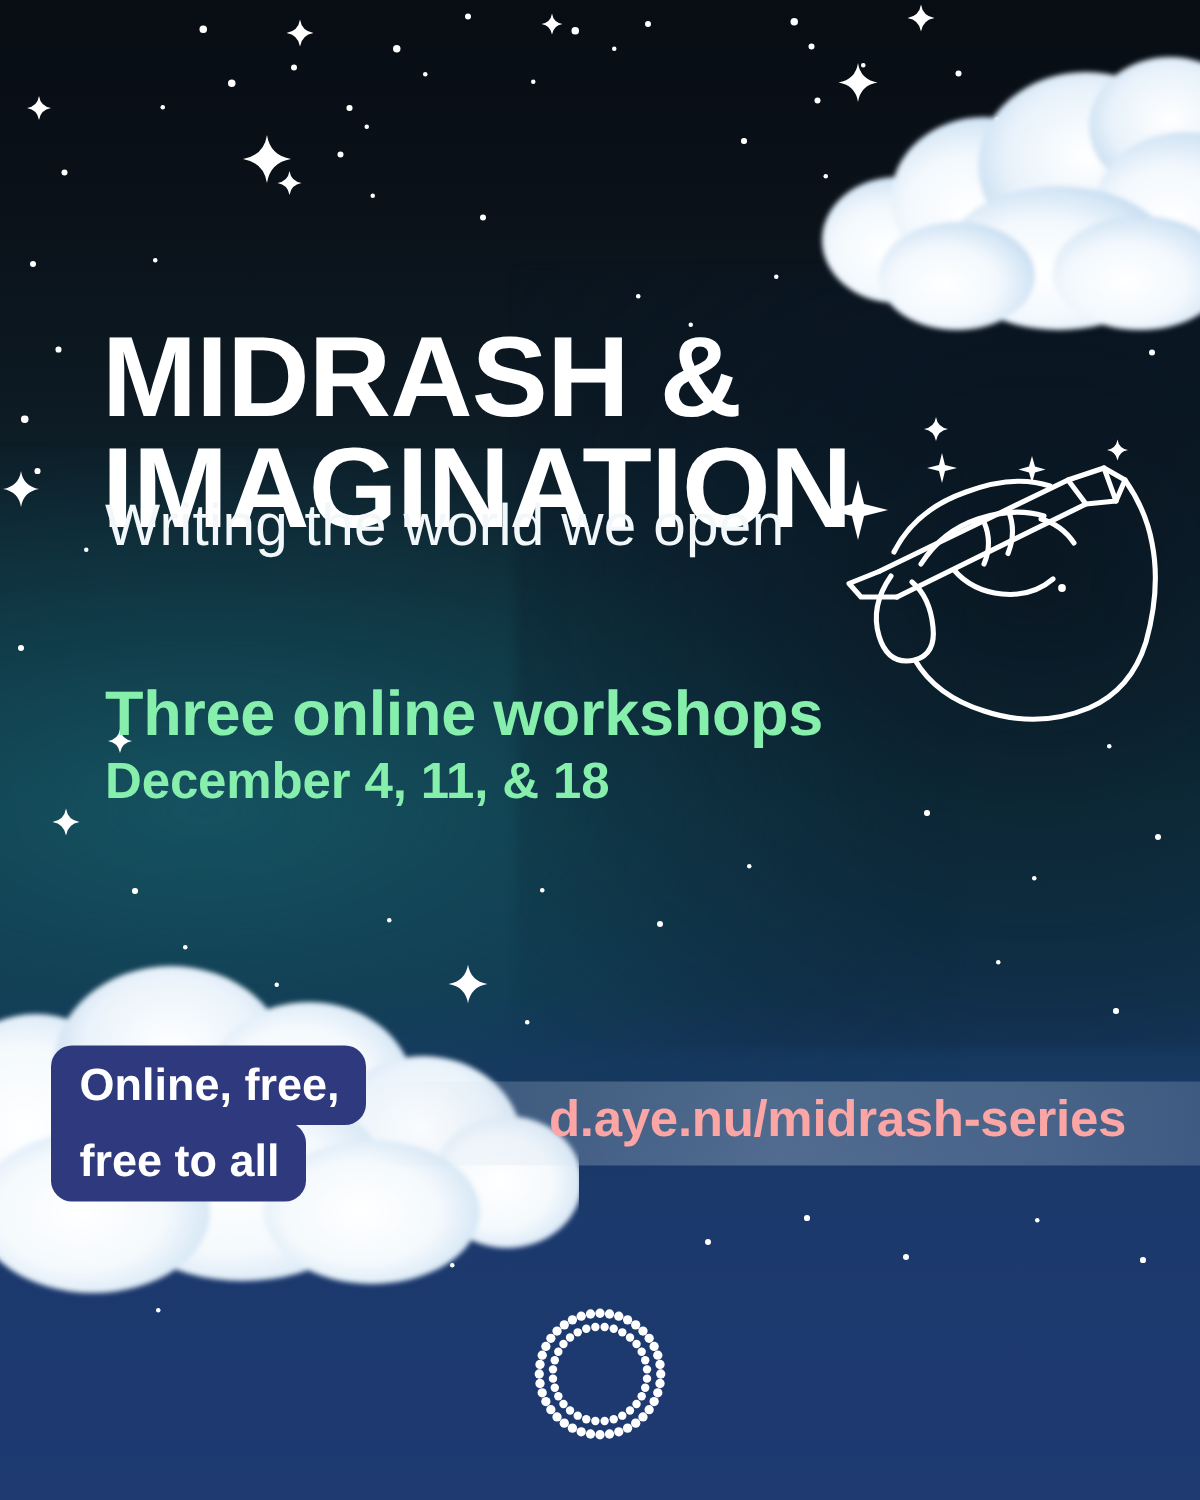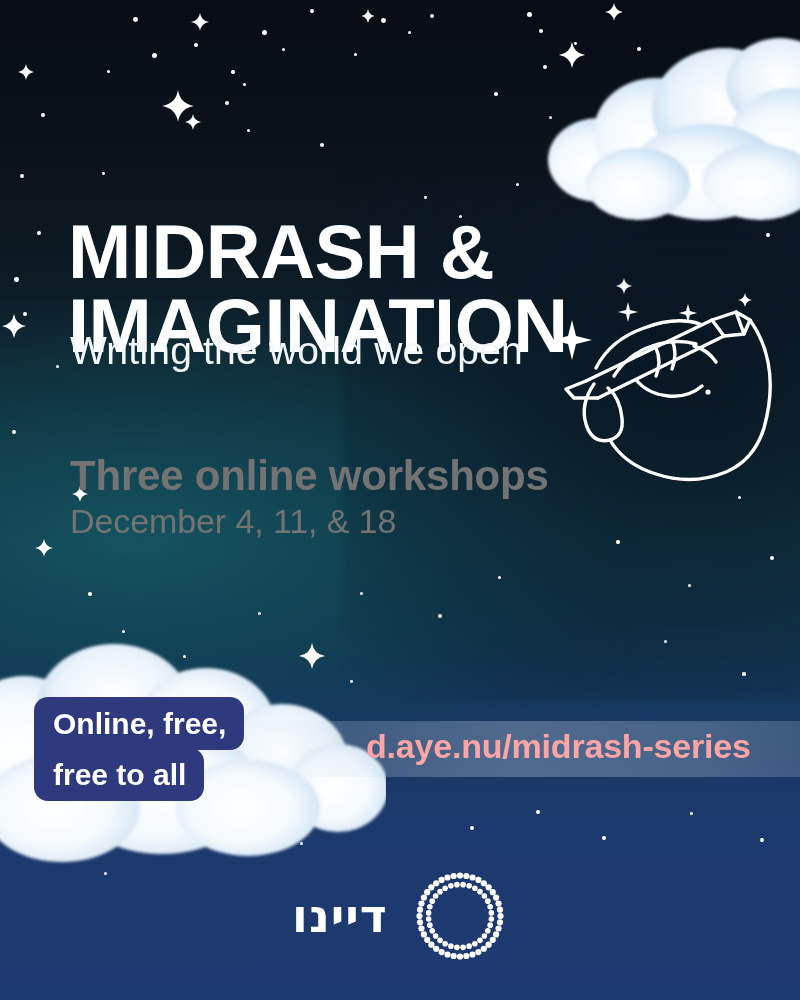--- a/index.html
+++ b/index.html
@@ -123,34 +123,34 @@
     font-size: 39px;
     font-weight: 300;
     letter-spacing: 0.2px;
     white-space: nowrap;
   }
 
   .details {
     position: absolute;
     left: 70px;
     top: 452px;
-    color: #737373;
+    color: #86efac;
   }
   .details .d-head {
     display: block;
     font-size: 42px;
     font-weight: bold;
     line-height: 1.12;
     letter-spacing: -0.2px;
     white-space: nowrap;
   }
   .details .d-sub {
     display: block;
     font-size: 34px;
-    font-weight: normal;
+    font-weight: bold;
     line-height: 1.3;
     letter-spacing: -0.1px;
     white-space: nowrap;
   }
 
   
   .badge {
     position: absolute;
     left: 34px;
     top: 697px;
@@ -495,21 +495,20 @@
 
   <div class="badge">
     <span class="b-line">Online, free,</span>
     <span class="b-line">free to all</span>
   </div>
 
   <div class="url-band"></div>
   <div class="url-text">d.aye.nu/midrash-series</div>
 
   <div class="logo-row">
-    <span class="logo-hebrew">דיינו</span>
     <span class="logo-ring">
       <svg width="96" height="96" viewBox="0 0 96 96" id="ringsvg">
           <circle cx="88.50" cy="48.00" r="3.1" fill="#ffffff"></circle>
           <circle cx="88.00" cy="54.34" r="3.1" fill="#ffffff"></circle>
           <circle cx="86.52" cy="60.52" r="3.1" fill="#ffffff"></circle>
           <circle cx="84.09" cy="66.39" r="3.1" fill="#ffffff"></circle>
           <circle cx="80.77" cy="71.81" r="3.1" fill="#ffffff"></circle>
           <circle cx="76.64" cy="76.64" r="3.1" fill="#ffffff"></circle>
           <circle cx="71.81" cy="80.77" r="3.1" fill="#ffffff"></circle>
           <circle cx="66.39" cy="84.09" r="3.1" fill="#ffffff"></circle>

